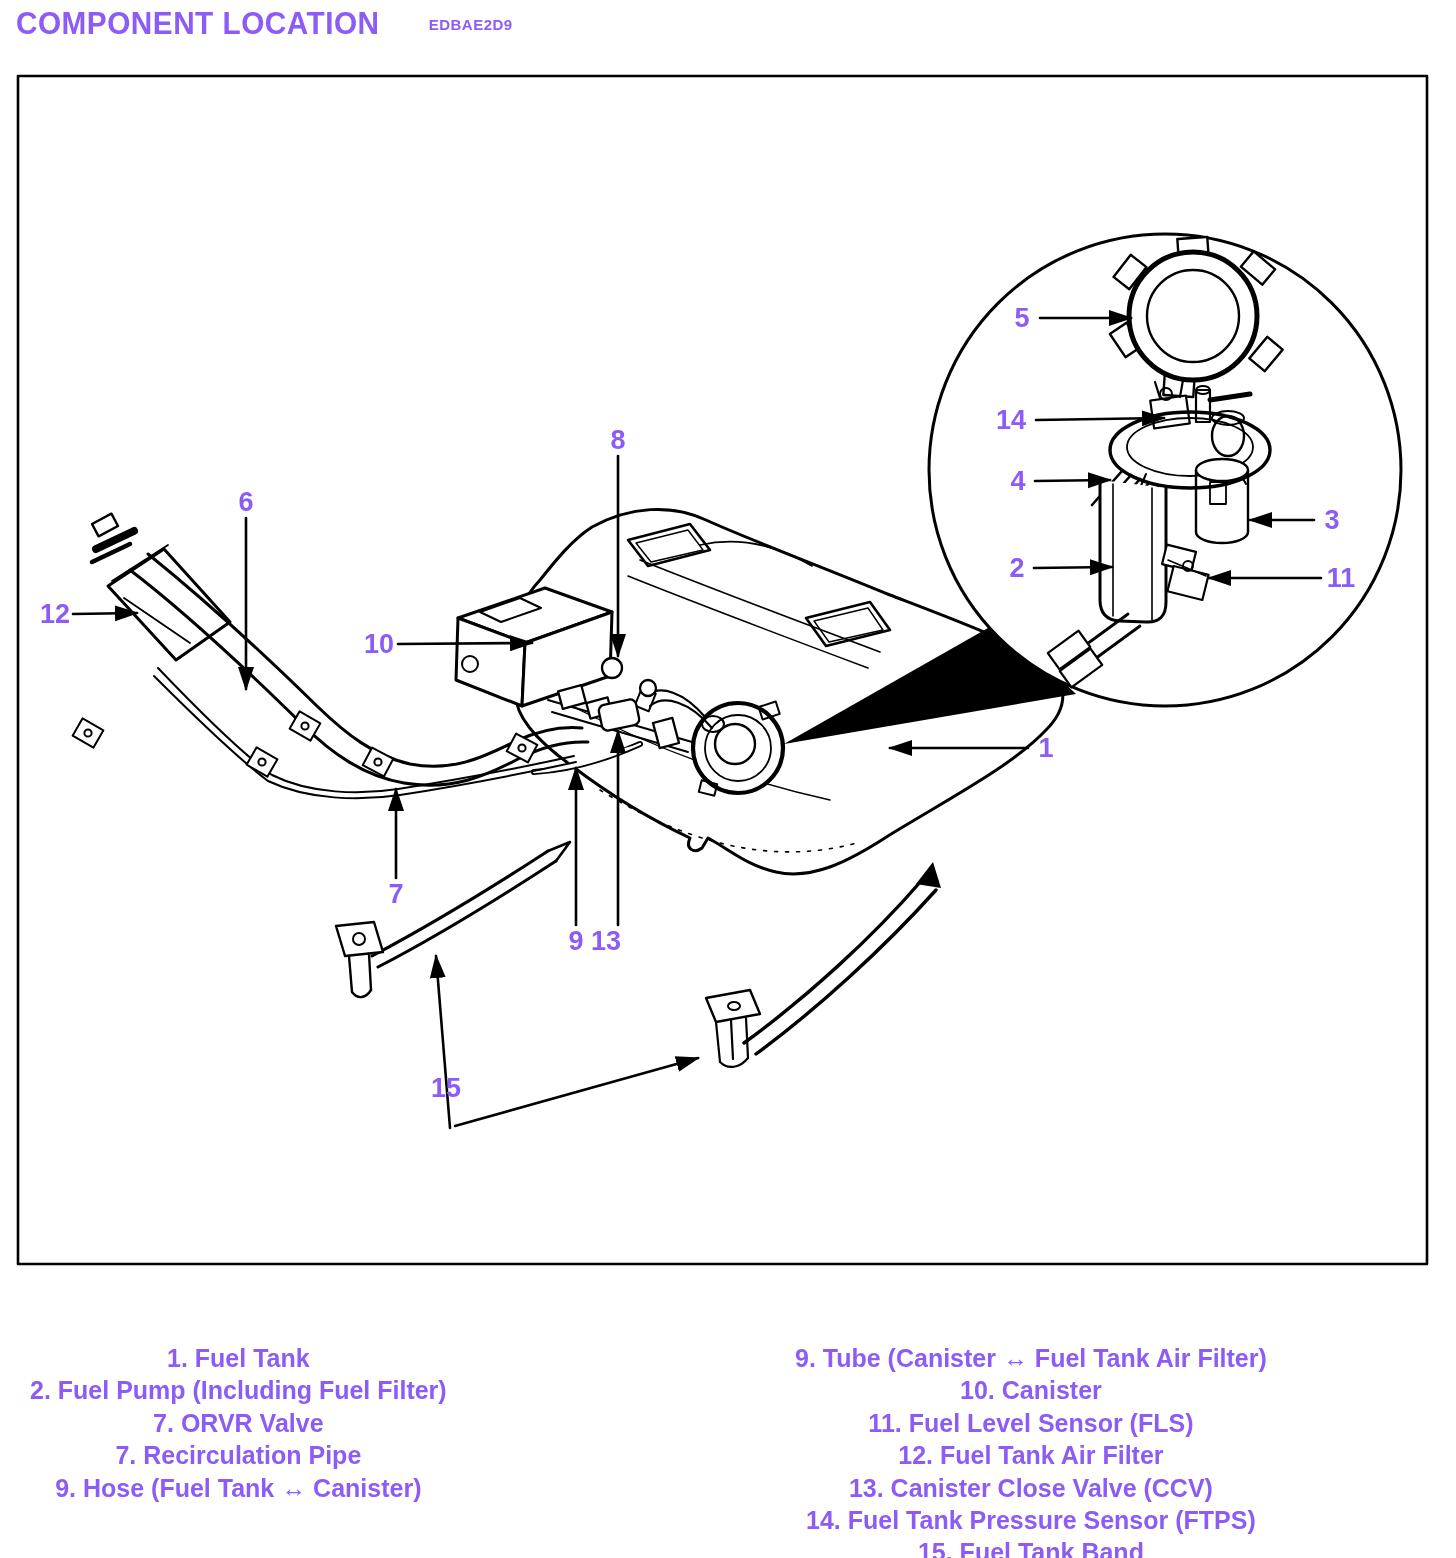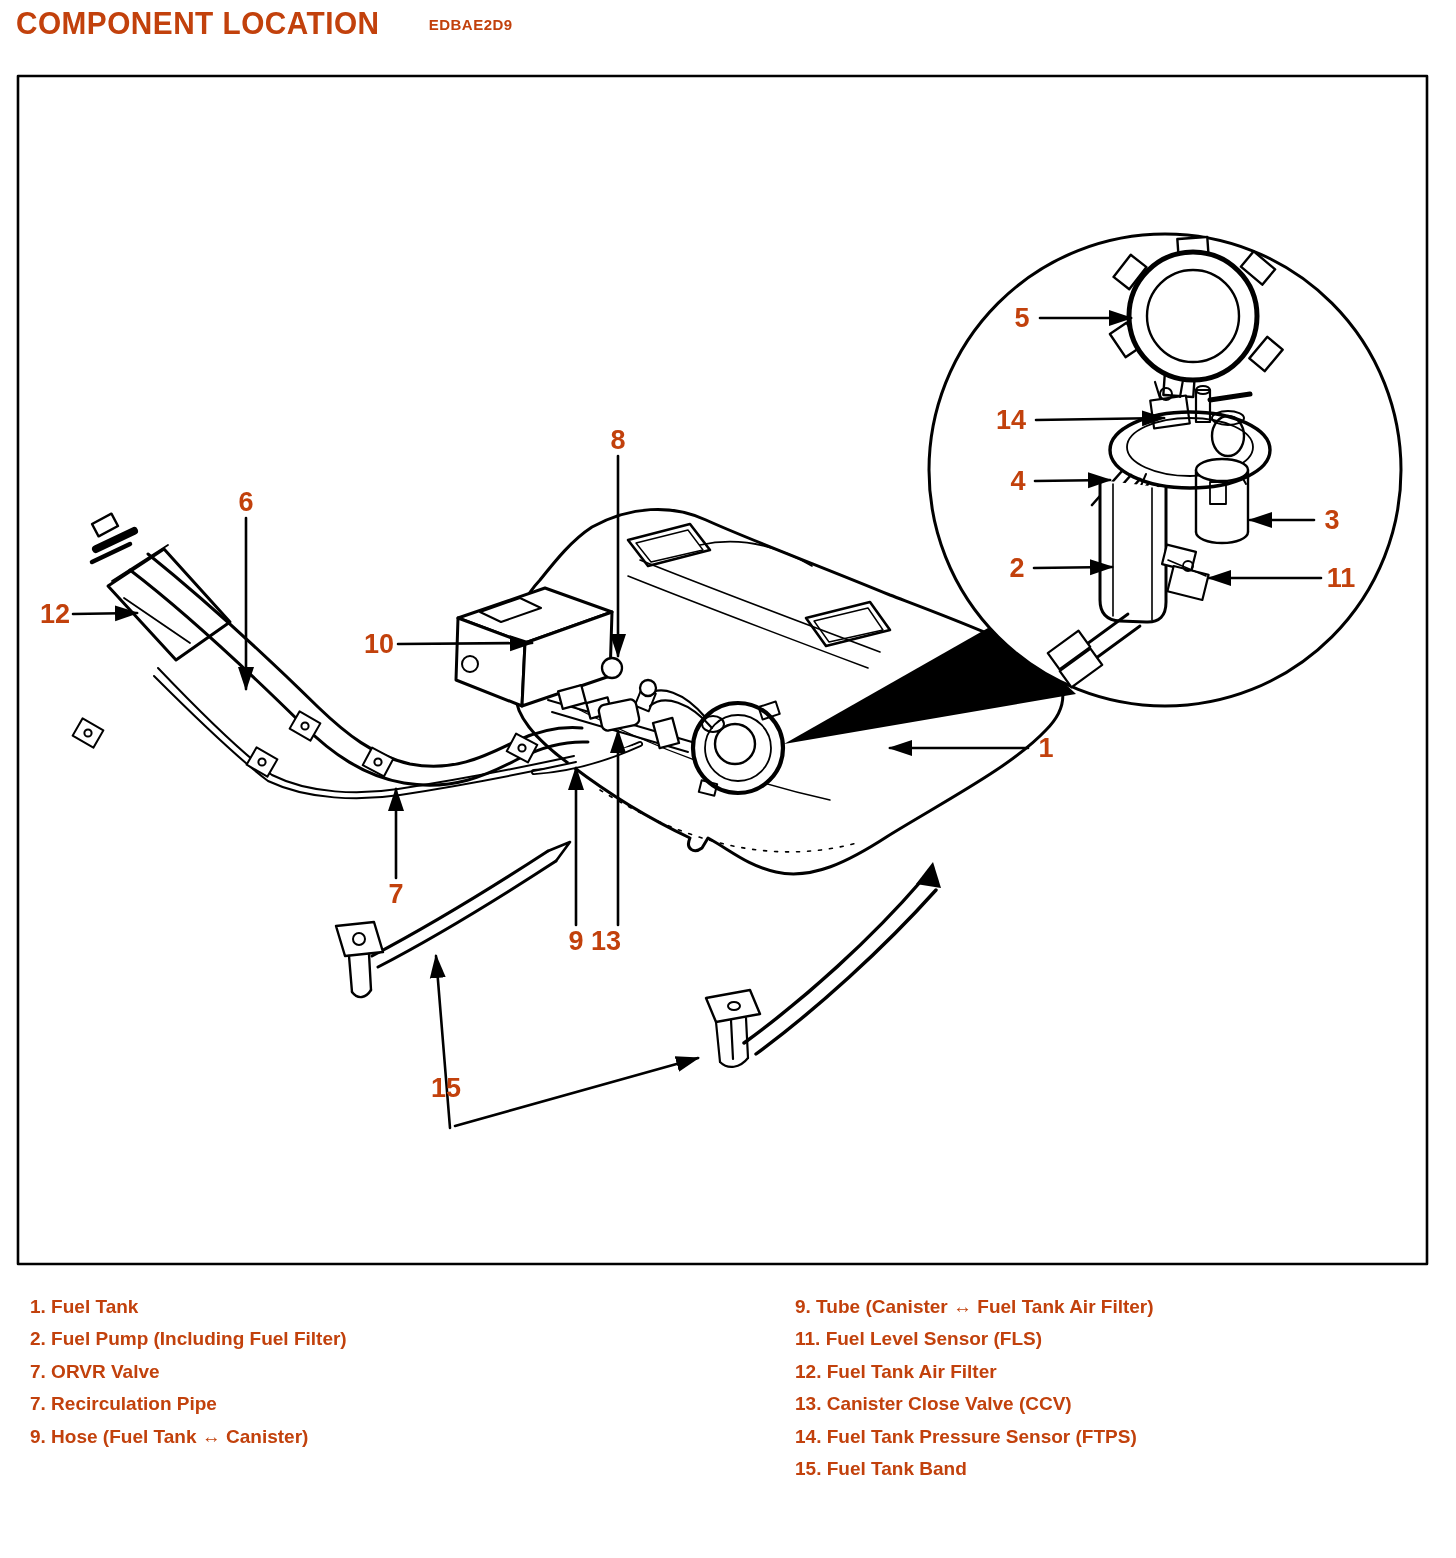--- a/index.html
+++ b/index.html
@@ -1,25 +1,25 @@
 <!DOCTYPE html>
 <html><head>
 <meta charset="utf-8">
 <style>
   html,body{margin:0;padding:0;background:#ffffff;}
   .page{position:relative;width:1456px;height:1558px;background:#fff;
-        font-family:"Liberation Sans","DejaVu Sans",sans-serif;color:#c2410c;overflow:hidden;}
+        font-family:"Liberation Sans","DejaVu Sans",sans-serif;color:#8b5cf6;overflow:hidden;}
   .hdr{position:absolute;left:16px;top:6px;white-space:nowrap;}
   .hdr .title{font-size:31px;font-weight:700;letter-spacing:.5px;display:inline-block;
               transform:scaleX(.96);transform-origin:left;}
   .hdr .code{font-size:15px;font-weight:600;margin-left:34px;position:relative;top:-4px;letter-spacing:.5px;}
   svg.draw{position:absolute;left:0;top:0;}
   .callout{position:absolute;transform:translate(-50%,-50%);font-size:27px;font-weight:600;
            line-height:1;letter-spacing:0;}
-  .legend{position:absolute;top:1291px;font-size:19px;font-weight:600;line-height:32.4px;}
+  .legend{position:absolute;top:1342px;font-size:25px;font-weight:600;line-height:32.4px;text-align:center;}
   .legend.l{left:30px;}
   .legend.r{left:795px;}
   .legend div{white-space:nowrap;}
 </style>
 </head>
 <body>
 
 <div class="page">
 
   <div class="hdr">
@@ -231,20 +231,21 @@
 
   <div class="legend l">
     <div>1. Fuel Tank</div>
     <div>2. Fuel Pump (Including Fuel Filter)</div>
     <div>7. ORVR Valve</div>
     <div>7. Recirculation Pipe</div>
     <div>9. Hose (Fuel Tank ↔ Canister)</div>
   </div>
   <div class="legend r">
     <div>9. Tube (Canister ↔ Fuel Tank Air Filter)</div>
+    <div>10. Canister</div>
     <div>11. Fuel Level Sensor (FLS)</div>
     <div>12. Fuel Tank Air Filter</div>
     <div>13. Canister Close Valve (CCV)</div>
     <div>14. Fuel Tank Pressure Sensor (FTPS)</div>
     <div>15. Fuel Tank Band</div>
   </div>
 
 </div>
 
 </body></html>

